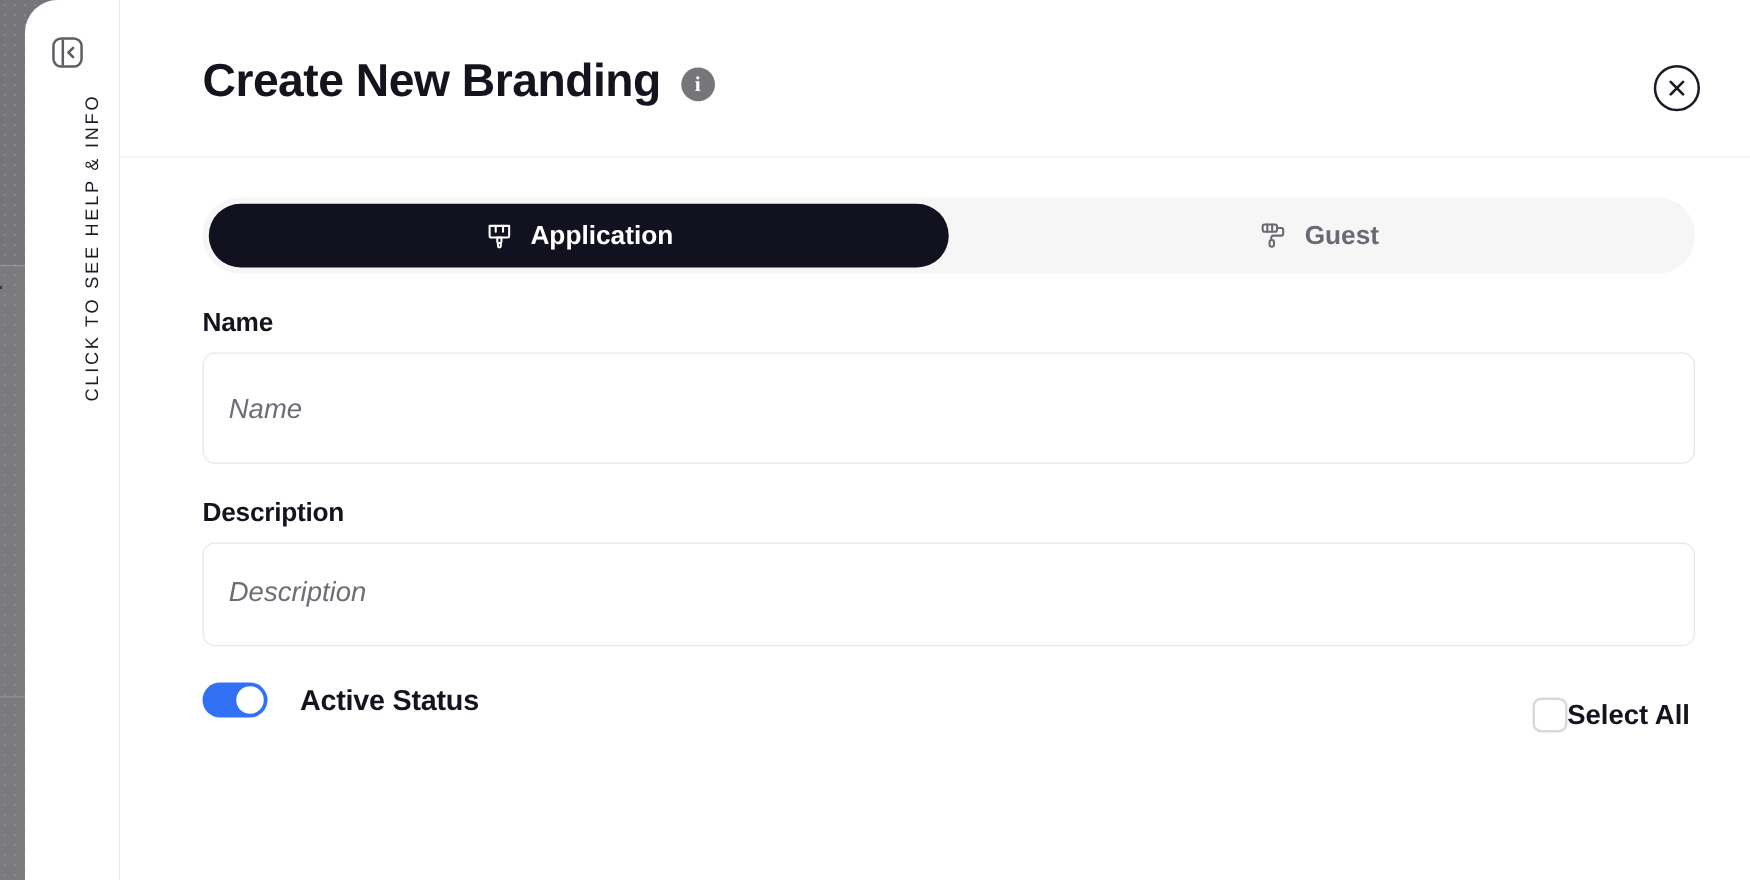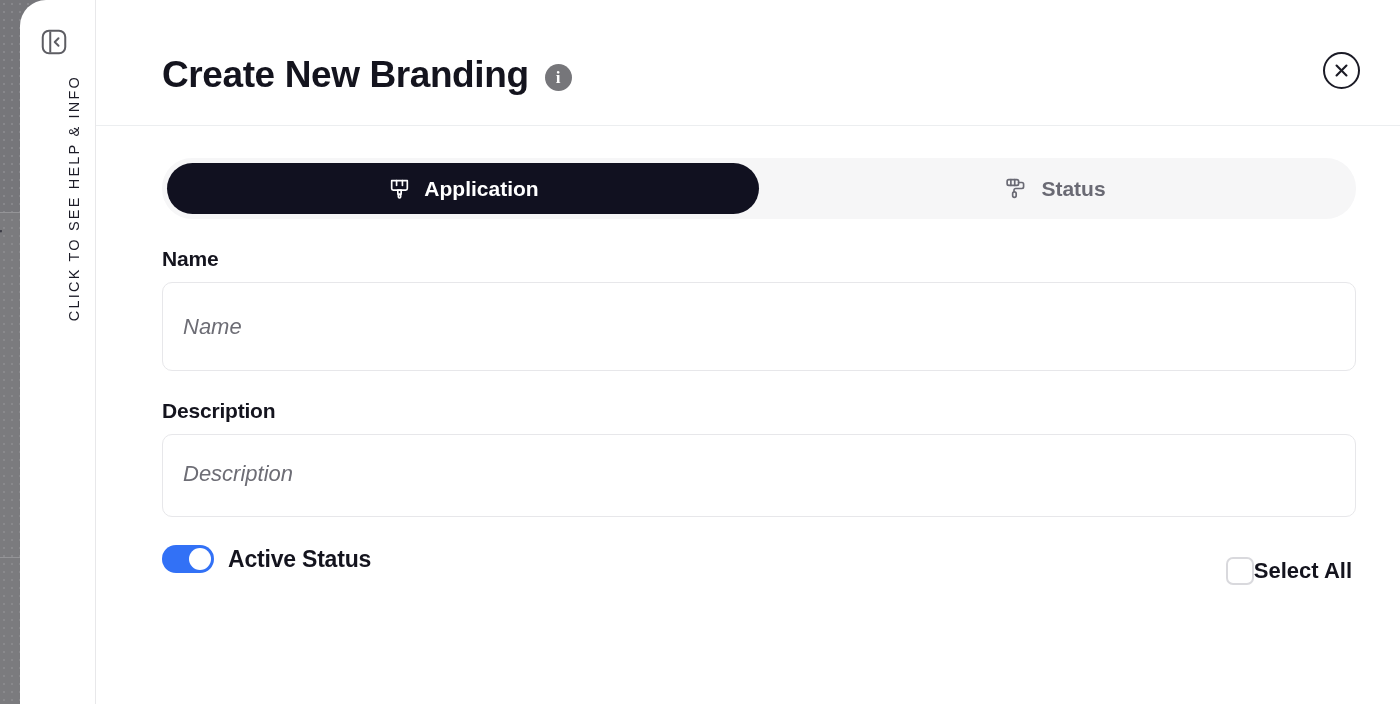--- a/index.html
+++ b/index.html
@@ -97,21 +97,21 @@
     background: #ffffff;
     z-index: 10;
   }
   .modal-header {
     position: relative;
     height: 126px;
     border-bottom: 1px solid #eceef0;
   }
   .modal-title-wrap {
     position: absolute;
-    left: 66px; top: 56px;
+    left: 66px; top: 46px;
     display: flex; align-items: center; gap: 16px;
   }
   .modal-title {
     font-size: 37px;
     font-weight: 700;
     color: #14141e;
     letter-spacing: -.4px;
     line-height: 1;
   }
   .info-icon {
@@ -196,21 +196,21 @@
   .field-input.textarea {
     height: 83px;
     padding-top: 26px;
     line-height: 1.2;
   }
   .field-input::placeholder { color: #6d6d75; font-style: italic; opacity: 1; }
 
   .toggle-row {
     display: flex;
     align-items: center;
-    gap: 14px;
+    gap: 26px;
     margin-top: 24px;
   }
   .toggle-row.second { margin-top: 18px; }
   .switch {
     position: relative;
     width: 52px; height: 28px;
     border-radius: 14px;
     cursor: pointer;
     flex: none;
   }
@@ -309,21 +309,21 @@
         <div class="tab">
           <span class="tab-icon">
             <svg width="25" height="25" viewBox="0 0 24 24" fill="none" stroke="#6a6a74" stroke-width="1.6" stroke-linecap="round" stroke-linejoin="round">
               <rect x="3" y="3.5" width="11" height="5.5" rx="1.6"></rect>
               <line x1="6.6" y1="3.5" x2="6.6" y2="9"></line>
               <line x1="10.3" y1="3.5" x2="10.3" y2="9"></line>
               <path d="M14 6.2h3.2a1.6 1.6 0 0 1 1.6 1.6v2.6a1.6 1.6 0 0 1-1.6 1.6h-6a1.6 1.6 0 0 0-1.6 1.6v1.3"></path>
               <rect x="8.3" y="15.3" width="3.4" height="5.2" rx="1.7"></rect>
             </svg>
           </span>
-          <span>Status</span>
+          <span>Guest</span>
         </div>
       </div>
 
       <div class="field">
         <div class="field-label">Name</div>
         <input class="field-input" type="text" placeholder="Name" style="">
       </div>
 
       <div class="field">
         <div class="field-label">Description</div>

